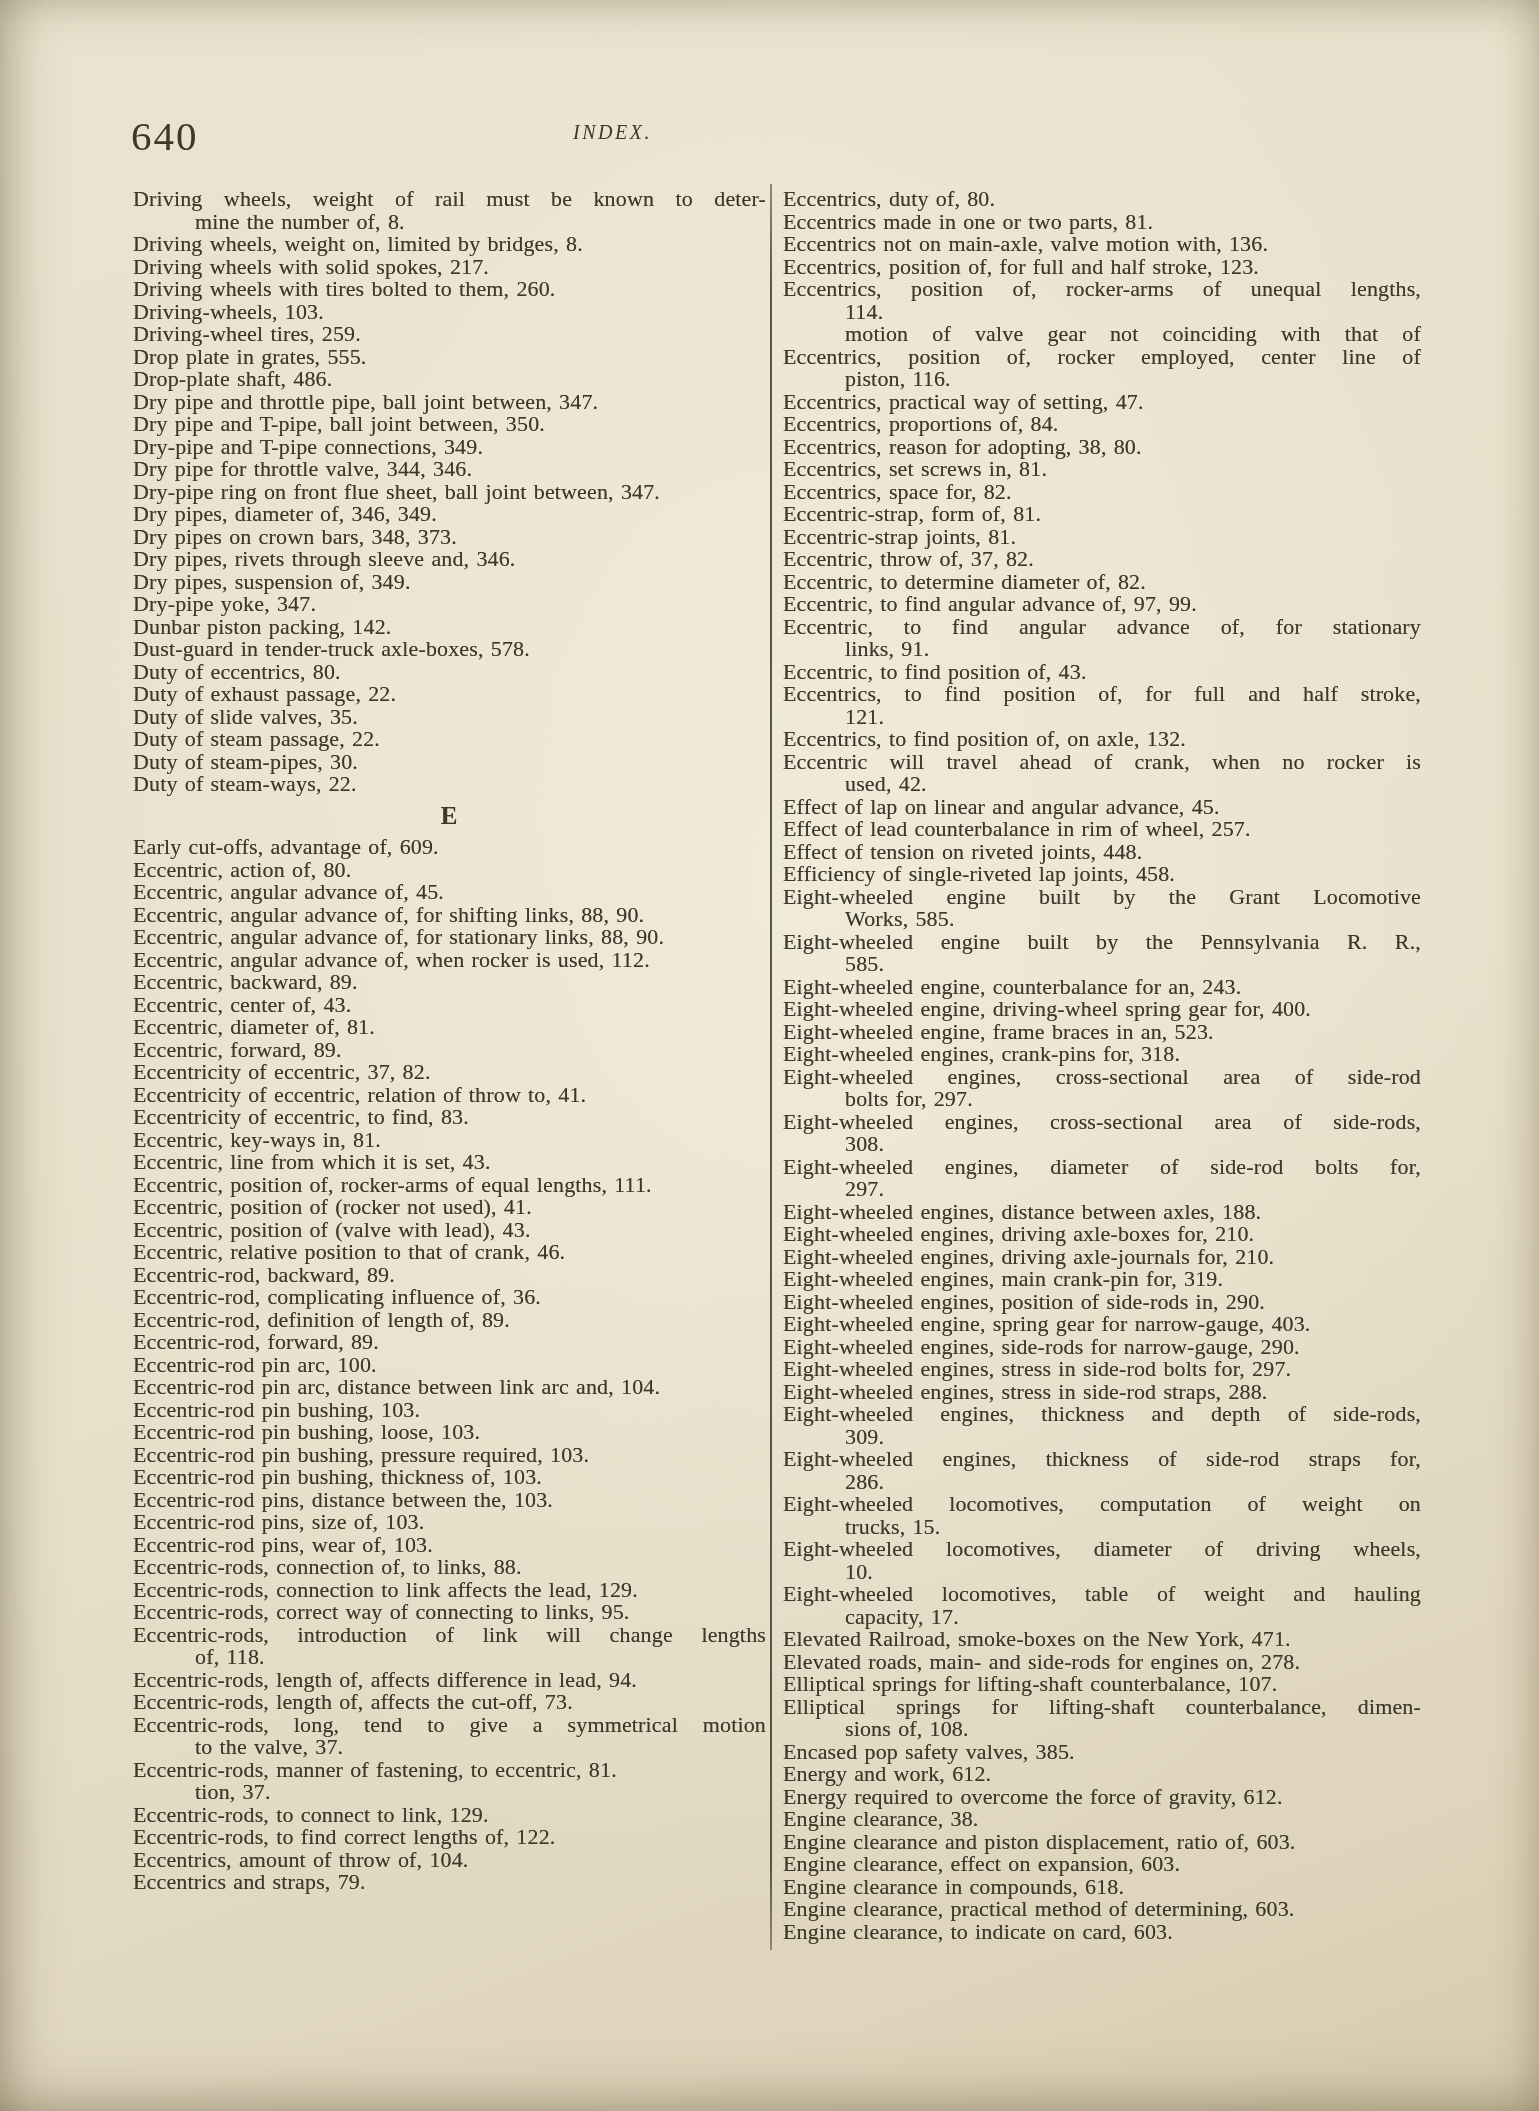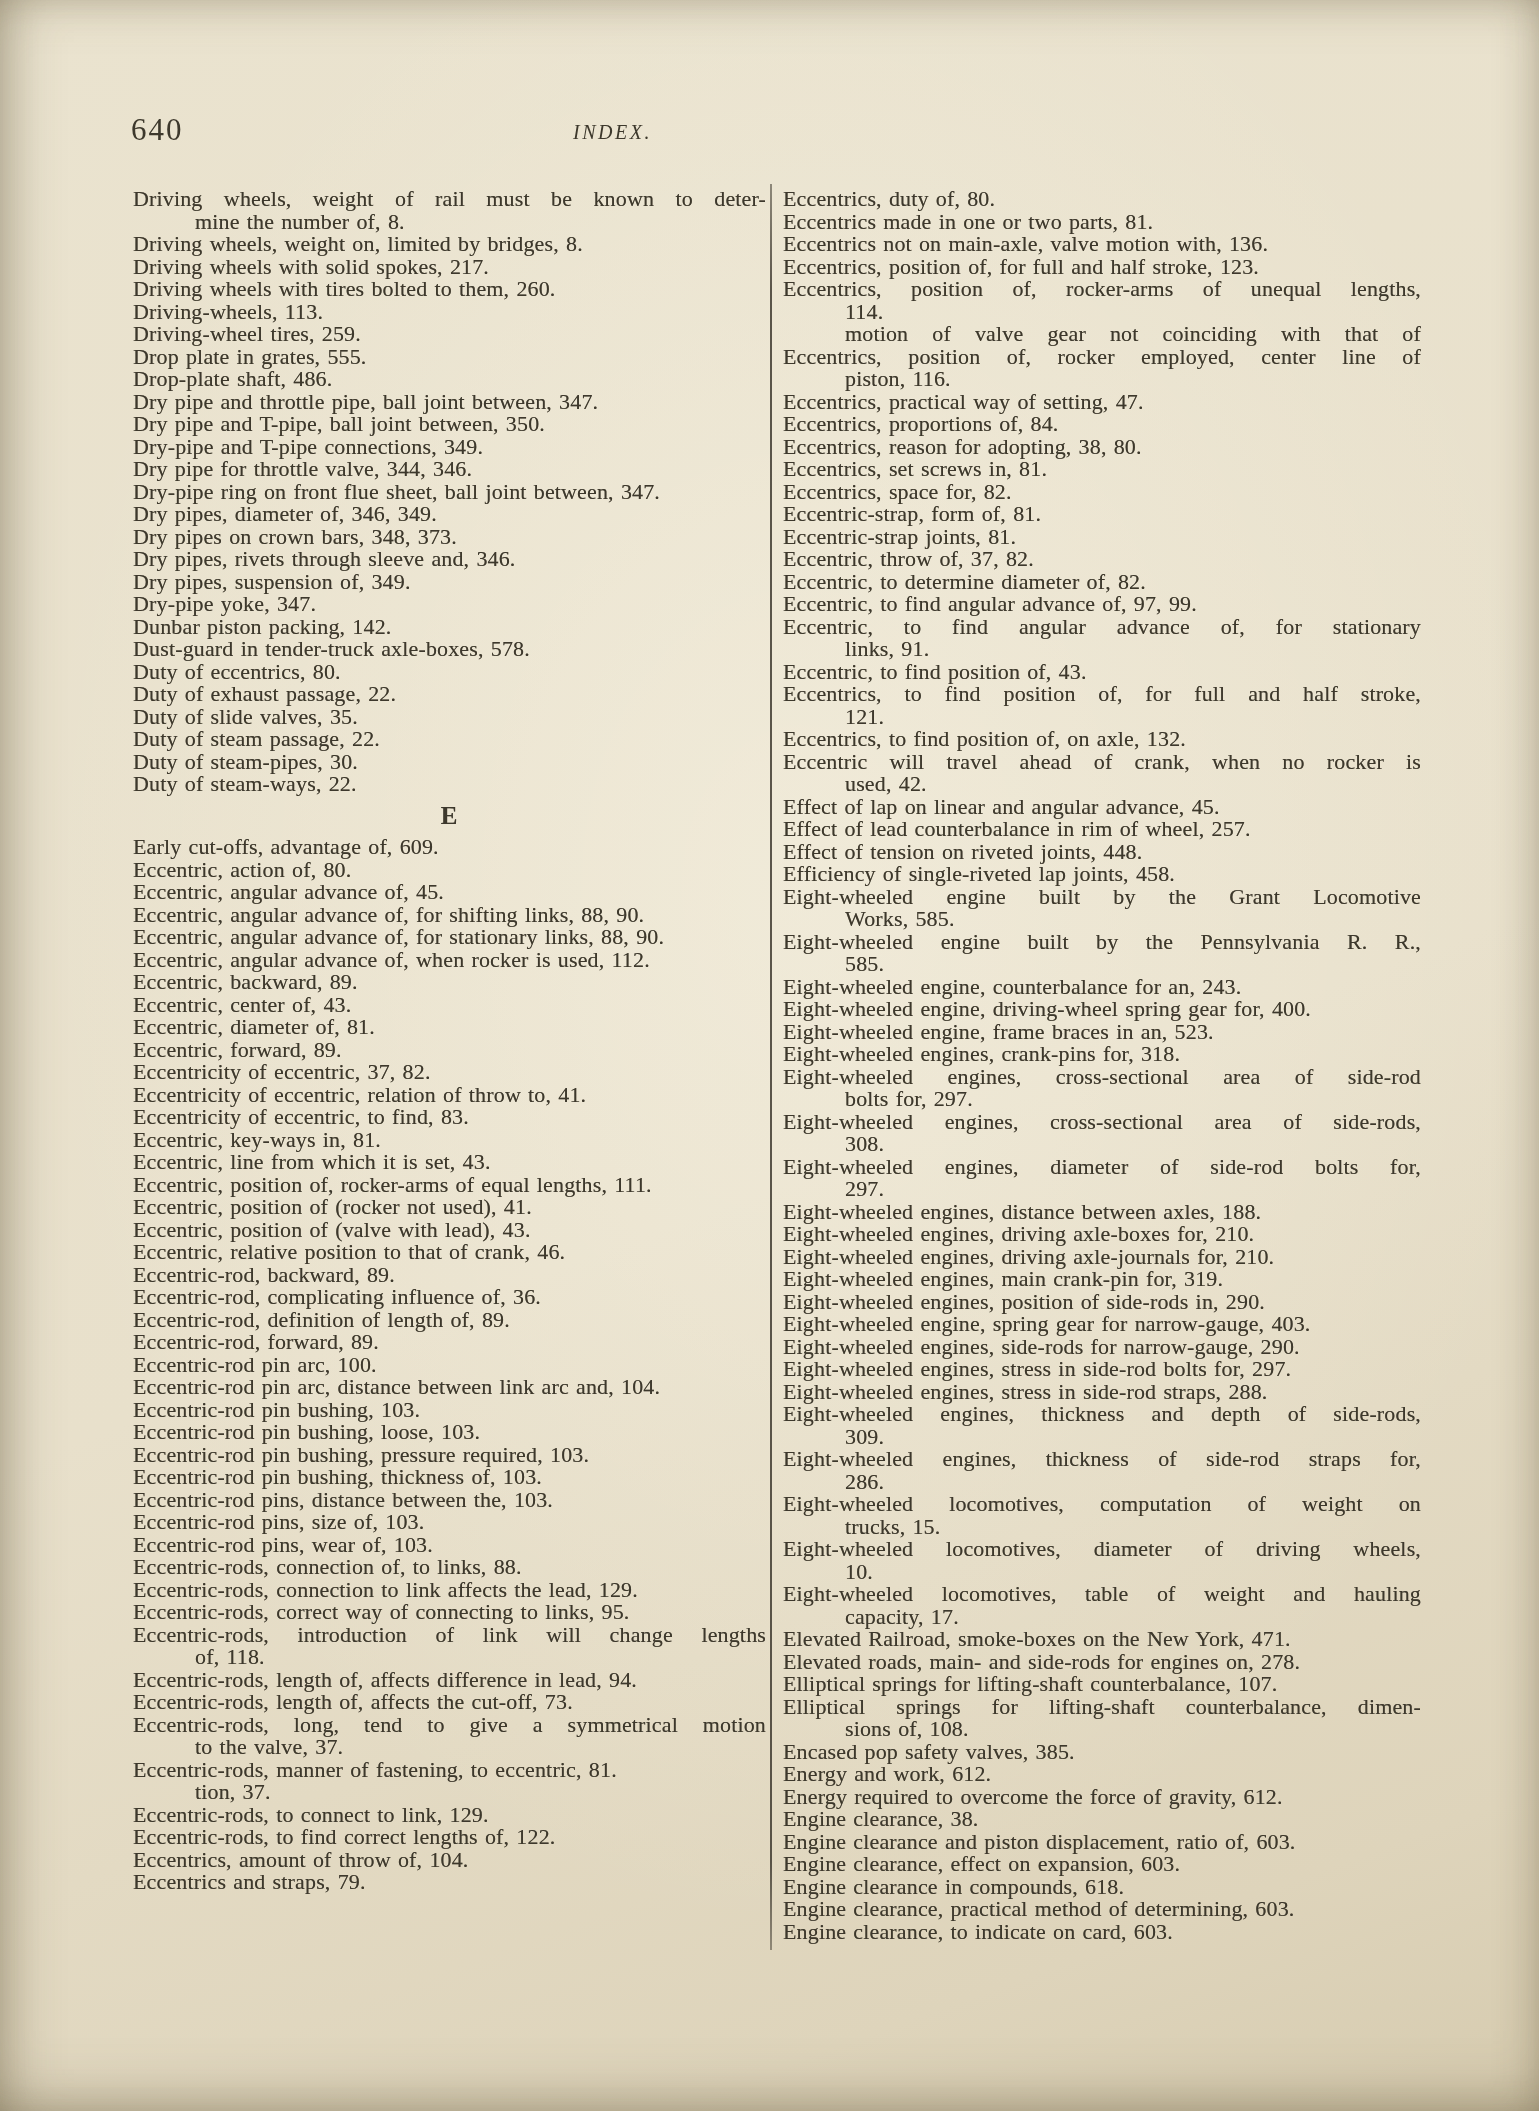--- a/index.html
+++ b/index.html
@@ -17,21 +17,21 @@
       inset -24px 0 50px -28px rgba(96,84,56,.32),
       inset 0 -34px 65px -32px rgba(96,84,56,.42),
       inset 0 28px 55px -32px rgba(110,97,66,.28);
     overflow:hidden;
     font-family:"Liberation Serif","DejaVu Serif",serif;
     color:#3d382c;
   }
   .running-head{position:absolute;top:0;left:0;width:100%;height:160px;}
   .folio{
     position:absolute;left:131px;top:112px;
-    font-size:31px;letter-spacing:2px;
+    font-size:41px;letter-spacing:2px;
   }
   .head-title{
     position:absolute;left:573px;top:121px;
     font-size:20px;font-style:italic;letter-spacing:2.5px;
   }
   .divider{
     position:absolute;left:770px;top:184px;
     width:2px;height:1766px;
     background:linear-gradient(to bottom, rgba(64,59,49,.55) 0%, rgba(64,59,49,.85) 6%, rgba(64,59,49,.85) 95%, rgba(64,59,49,.5) 100%);
   }
@@ -70,21 +70,21 @@
 
   <div class="divider"></div>
 
   <main>
     <div class="column col-left">
         <div class="line fill">Driving wheels, weight of rail must be known to deter-</div>
         <div class="line cont">mine the number of, 8.</div>
         <div class="line">Driving wheels, weight on, limited by bridges, 8.</div>
         <div class="line">Driving wheels with solid spokes, 217.</div>
         <div class="line">Driving wheels with tires bolted to them, 260.</div>
-        <div class="line">Driving-wheels, 113.</div>
+        <div class="line">Driving-wheels, 103.</div>
         <div class="line">Driving-wheel tires, 259.</div>
         <div class="line">Drop plate in grates, 555.</div>
         <div class="line">Drop-plate shaft, 486.</div>
         <div class="line">Dry pipe and throttle pipe, ball joint between, 347.</div>
         <div class="line">Dry pipe and T-pipe, ball joint between, 350.</div>
         <div class="line">Dry-pipe and T-pipe connections, 349.</div>
         <div class="line">Dry pipe for throttle valve, 344, 346.</div>
         <div class="line">Dry-pipe ring on front flue sheet, ball joint between, 347.</div>
         <div class="line">Dry pipes, diameter of, 346, 349.</div>
         <div class="line">Dry pipes on crown bars, 348, 373.</div>

